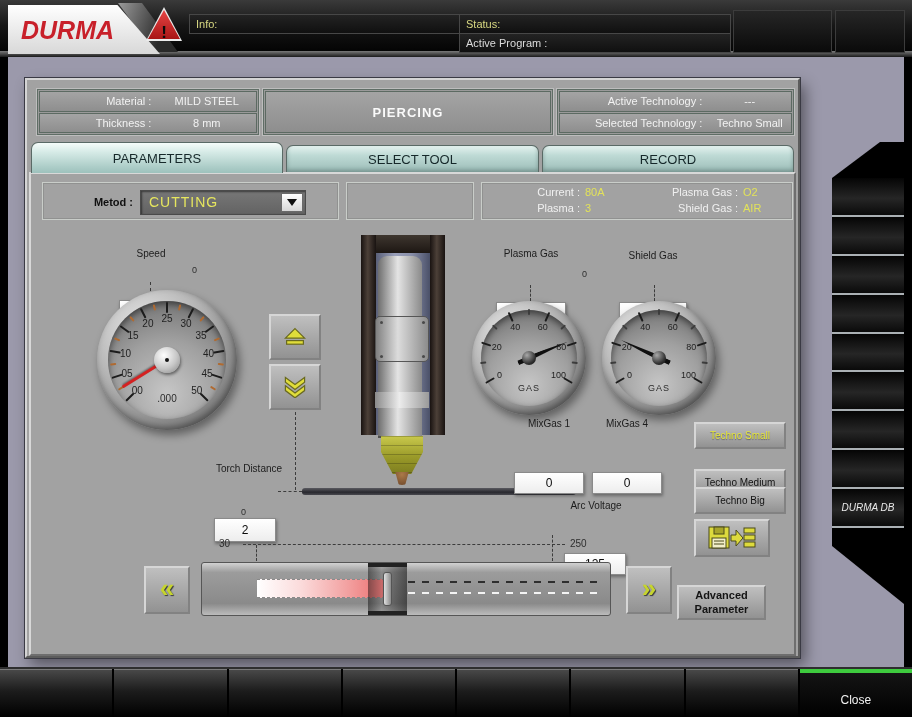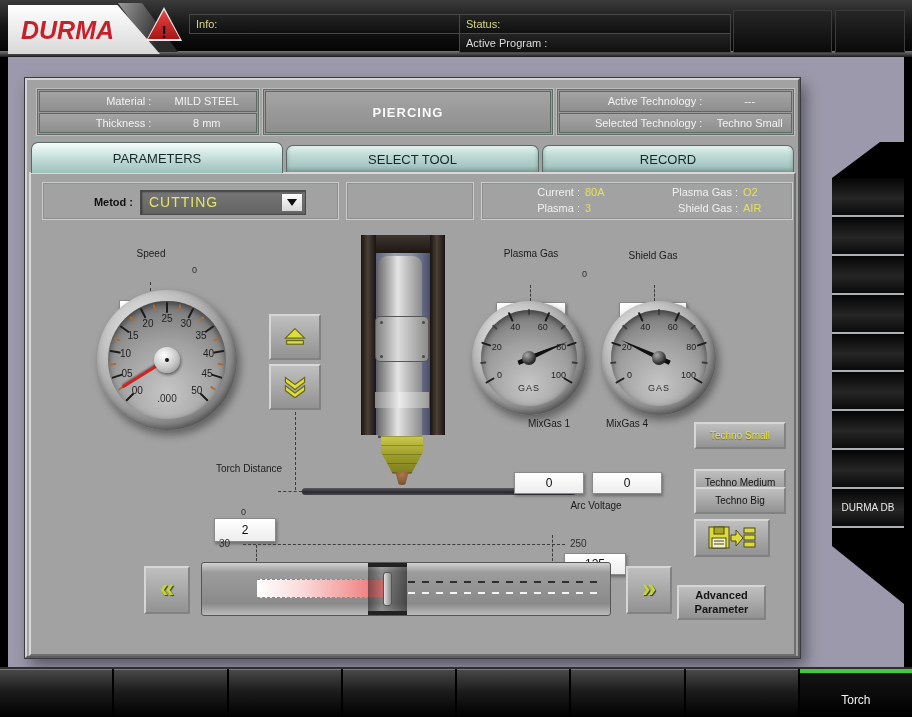--- a/index.html
+++ b/index.html
@@ -151,21 +151,21 @@
         border-top:4px solid #222;border-bottom:4px solid #222;box-sizing:border-box;}
   .handle-pin{position:absolute;background:linear-gradient(90deg,#e0e0e0,#8a8a8a);
         border:1px solid #555;border-radius:3px;box-sizing:border-box;}
 
   
   .sidebar{position:absolute;left:832px;top:142px;width:72px;height:462px;background:#000;
         clip-path:polygon(0 36px,48px 0,100% 0,100% 100%,0 404px);}
   .sb-cells{position:absolute;left:0;top:36px;width:72px;height:350px;display:flex;flex-direction:column;}
   .sb-cell{flex:1;border-bottom:2px solid #aab0b4;
         background:linear-gradient(180deg,#050505,#262626 55%,#0a0a0a);}
-  .sb-label{display:flex;align-items:center;justify-content:center;font-size:10px;color:#e8e8e8;}
+  .sb-label{display:flex;align-items:center;justify-content:center;font-size:10px;color:#e8e8e8;font-style:italic;}
 
   
   .bottombar{position:absolute;left:0;top:667px;width:912px;height:50px;background:#000;
         border-top:2px solid #2e2e2e;display:flex;gap:2px;box-sizing:border-box;}
   .bb-cell{flex:1;background:linear-gradient(180deg,#484848,#1c1c1c 45%,#000);
         border-top:1px solid #7a7a7a;}
   .bb-close{background:linear-gradient(180deg,#141414,#000);border-top:4px solid #3ecb3e;
         display:flex;align-items:center;justify-content:center;font-size:12px;color:#f2f2f2;
         padding-top:10px;box-sizing:border-box;}
 </style>
@@ -548,16 +548,16 @@
   </div>
 
   <div class="bottombar">
       <div class="bb-cell"></div>
       <div class="bb-cell"></div>
       <div class="bb-cell"></div>
       <div class="bb-cell"></div>
       <div class="bb-cell"></div>
       <div class="bb-cell"></div>
       <div class="bb-cell"></div>
-      <div class="bb-cell bb-close">Torch</div>
+      <div class="bb-cell bb-close">Close</div>
     </div>
 
 </div>
 
 </body></html>

